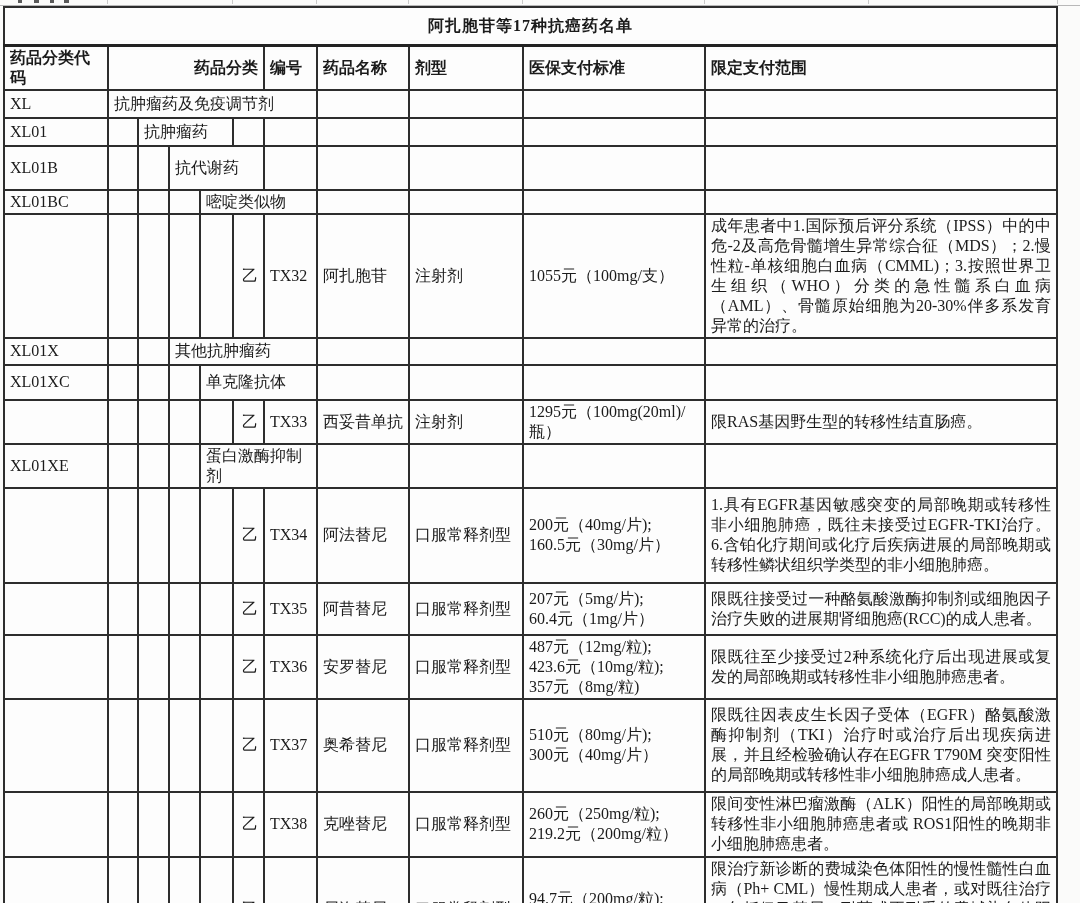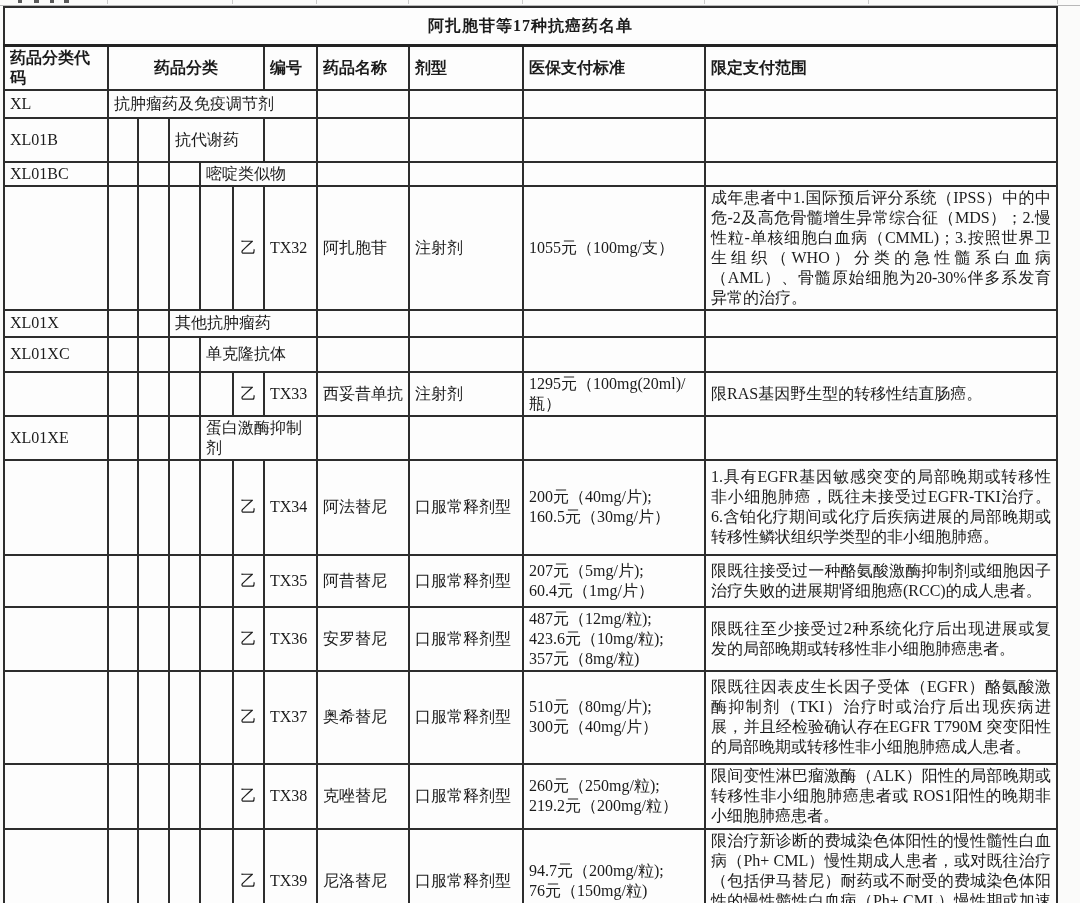--- a/index.html
+++ b/index.html
@@ -18,21 +18,21 @@
   }
   table.grid td{
     border:2px solid #2d2d2d;padding:1px 5px;font-size:16px;vertical-align:middle;
     overflow:hidden;line-height:1.25;
   }
   td.title-cell{
     border-top:1px solid #b8b8b8;font-size:28px;font-weight:bold;text-align:center;
     letter-spacing:1px;padding:2px 0;margin-top:9px;
   }
   tr.hdr td{font-weight:bold;border-top:3px solid #222;}
-  td.ctr{text-align:center;margin-left:36px;}
+  td.ctr{text-align:right;margin-left:36px;}
   td.code{padding-left:5px;}
   td.price{font-size:15px;white-space:pre-line;line-height:19px;padding-left:6px;}
   td.scope{font-size:15.5px;line-height:20px;text-align:justify;padding:3px 6px;}
   td.drugname,td.form{padding-left:6px;}
 </style>
 </head>
 <body>
 
 <div class="page">
 
@@ -83,20 +83,31 @@
 
     <tr style="height:28px">
       <td class="code">XL</td>
       <td colspan="6">抗肿瘤药及免疫调节剂</td>
       <td></td>
       <td></td>
       <td></td>
       <td></td>
     </tr>
 
+    <tr style="height:28px">
+      <td class="code">XL01</td>
+      <td></td>
+      <td colspan="3">抗肿瘤药</td>
+      <td></td>
+      <td></td>
+      <td></td>
+      <td></td>
+      <td></td>
+      <td></td>
+    </tr>
 
     <tr style="height:44px">
       <td class="code">XL01B</td>
       <td></td>
       <td></td>
       <td colspan="3">抗代谢药</td>
       <td></td>
       <td></td>
       <td></td>
       <td></td>

